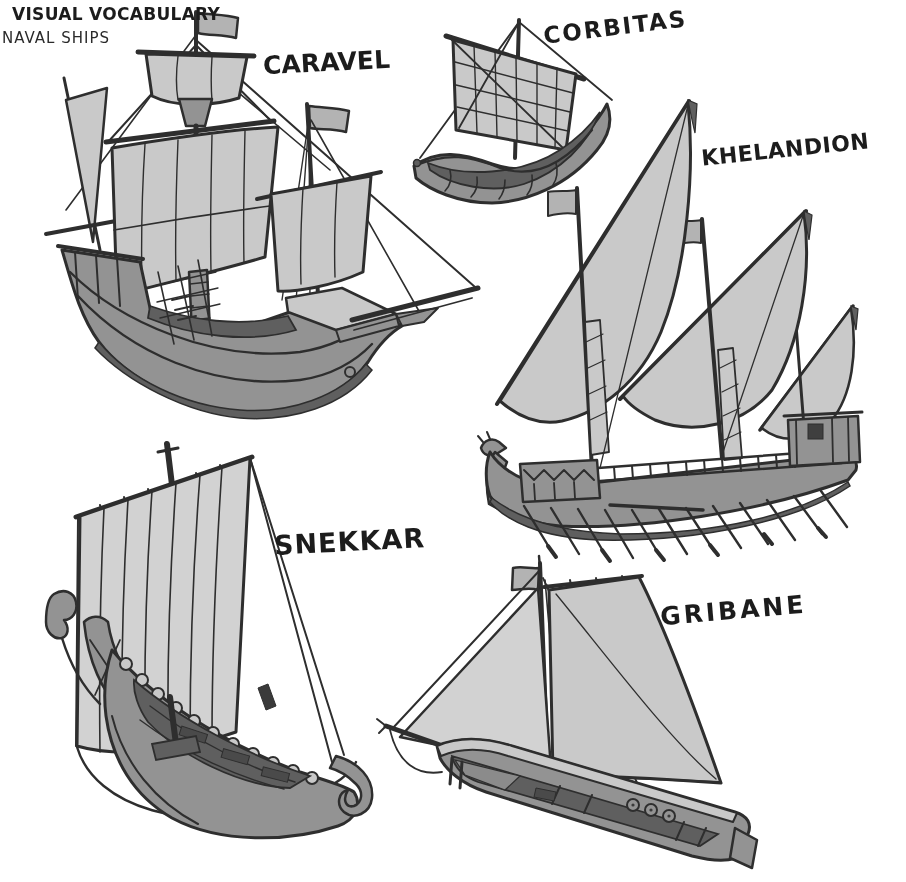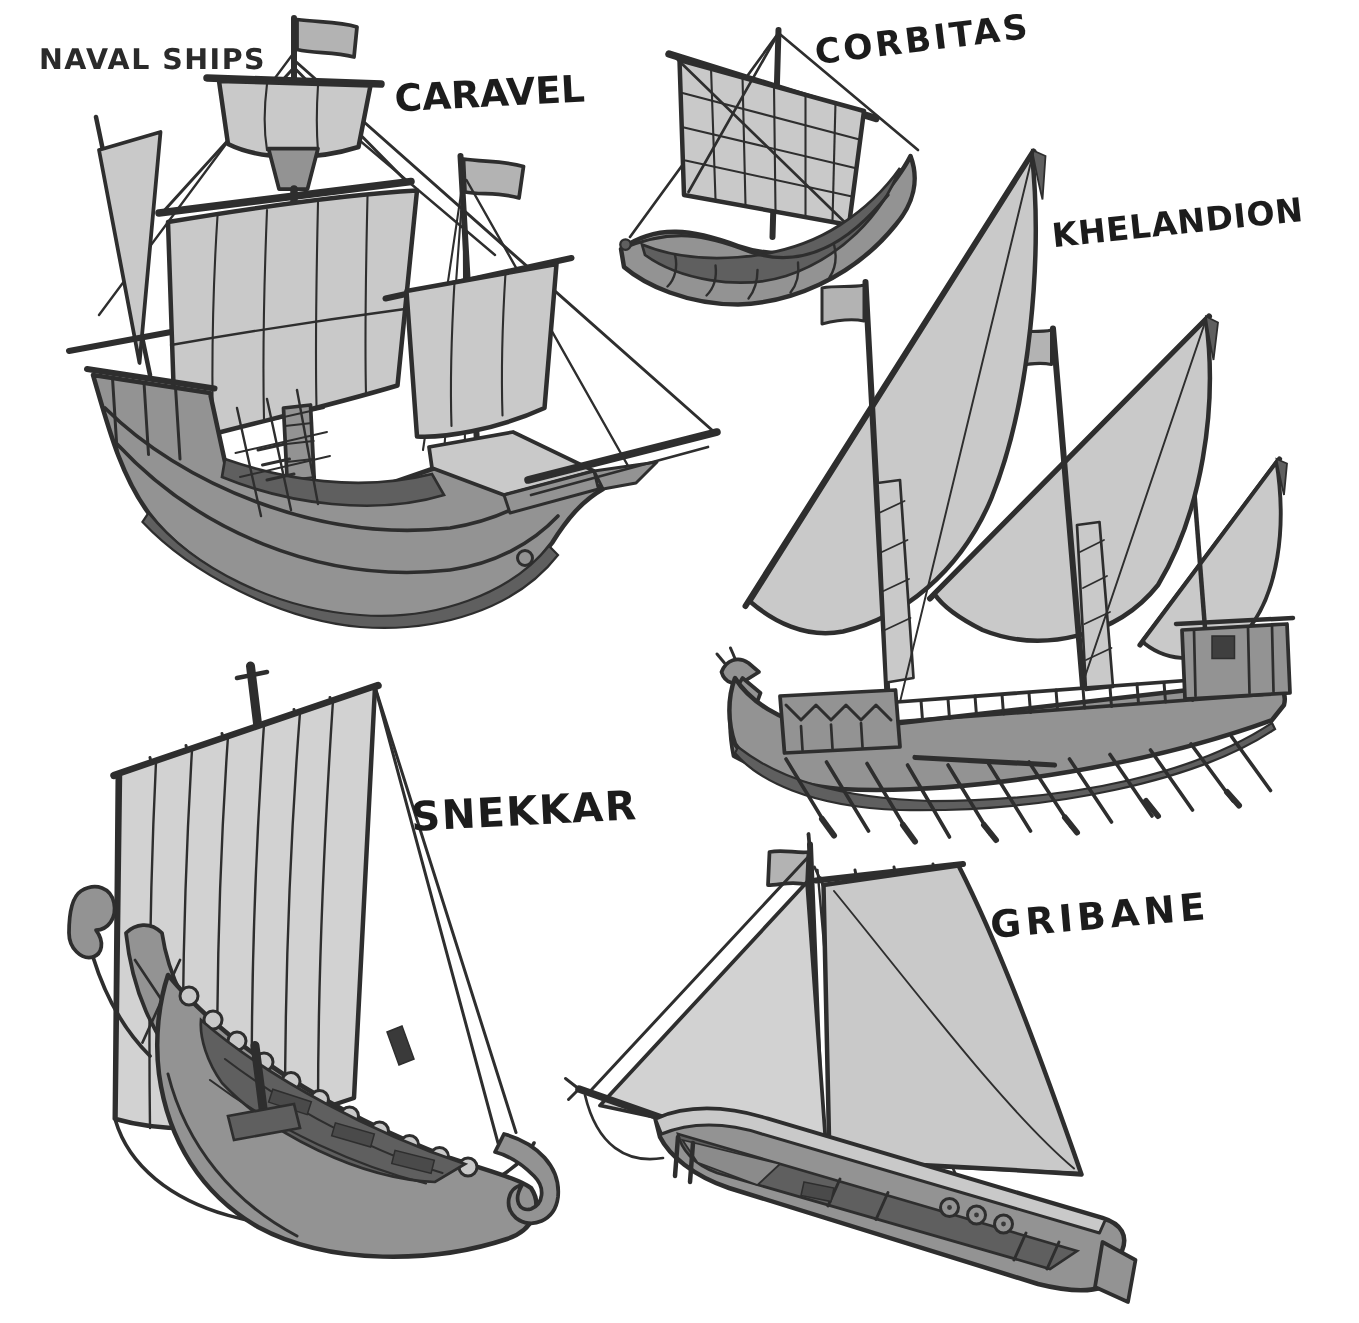--- a/index.html
+++ b/index.html
@@ -9,21 +9,21 @@
   html,body{margin:0;padding:0;background:#e8e8e8;}
   #canvas{
     position:relative; width:906px; height:882px; background:var(--bg);
     overflow:hidden; font-family:"DejaVu Sans",sans-serif;
   }
   .lbl{
     position:absolute; color:var(--label); font-weight:800;
     font-family:"DejaVu Sans",sans-serif; white-space:nowrap; user-select:none;
   }
   #sheet-title{left:12px;top:4px;font-size:17px;letter-spacing:0.3px;}
-  #sheet-subtitle{left:26px;top:29px;font-size:19px;font-weight:700;letter-spacing:1px;color:#2a2a2a;}
+  #sheet-subtitle{left:2px;top:29px;font-size:15px;font-weight:400;letter-spacing:1px;color:#2a2a2a;}
   #lbl-caravel{left:263px;top:48px;font-size:25px;transform:rotate(-3deg);}
   #lbl-corbitas{left:543px;top:14px;font-size:23px;letter-spacing:2px;transform:rotate(-7deg);}
   #lbl-khelandion{left:701px;top:137px;font-size:22px;letter-spacing:0.5px;transform:rotate(-6deg);}
   #lbl-snekkar{left:274px;top:526px;font-size:27px;letter-spacing:1px;transform:rotate(-3deg);}
   #lbl-gribane{left:660px;top:596px;font-size:25px;letter-spacing:3px;transform:rotate(-5deg);}
   svg{position:absolute;left:0;top:0;}
   .ink{stroke:var(--ink);fill:none;stroke-linecap:round;stroke-linejoin:round;}
   .sail{fill:var(--sail);stroke:var(--ink);stroke-linejoin:round;}
   .sail2{fill:var(--sail2);stroke:var(--ink);stroke-linejoin:round;}
   .hull{fill:var(--hull);stroke:var(--ink);stroke-linejoin:round;}
@@ -352,19 +352,20 @@
         <circle fill="#3a3a3a" cx="651" cy="810" r="1.6"></circle>
         <circle fill="#3a3a3a" cx="669" cy="816" r="1.6"></circle>
         <path class="hull" stroke-width="2.5" d="M735,828 L757,840 L752,868 L730,858 Z"></path>
         <path fill="#4a4a4a" stroke="#2e2e2e" d="M536,788 L556,792 L554,801 L534,797 Z"></path>
         <line class="ink" stroke-width="3" x1="452" y1="758" x2="450" y2="784"></line>
         <line class="ink" stroke-width="3" x1="462" y1="762" x2="460" y2="788"></line>
       </g>
     </g>
   </svg>
 
+  <div class="lbl" id="sheet-title">VISUAL VOCABULARY</div>
   <div class="lbl" id="sheet-subtitle">NAVAL SHIPS</div>
   <div class="lbl" id="lbl-caravel">CARAVEL</div>
   <div class="lbl" id="lbl-corbitas">CORBITAS</div>
   <div class="lbl" id="lbl-khelandion">KHELANDION</div>
   <div class="lbl" id="lbl-snekkar">SNEKKAR</div>
   <div class="lbl" id="lbl-gribane">GRIBANE</div>
 </div>
 
 </body></html>

